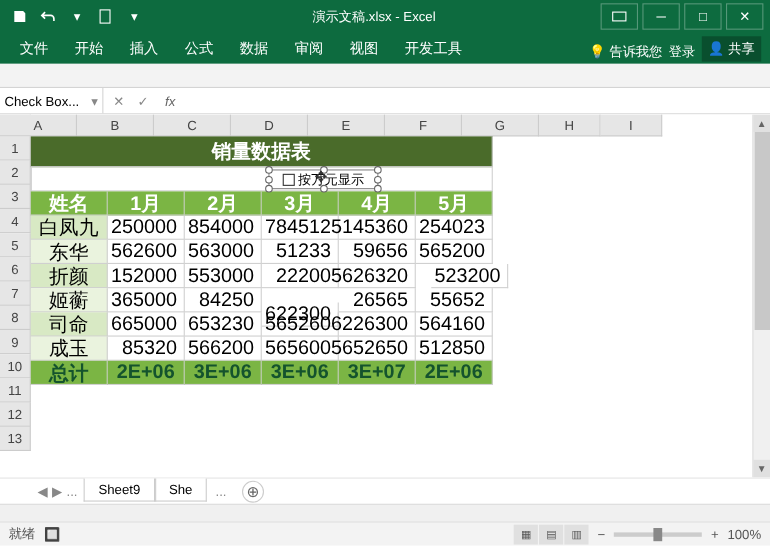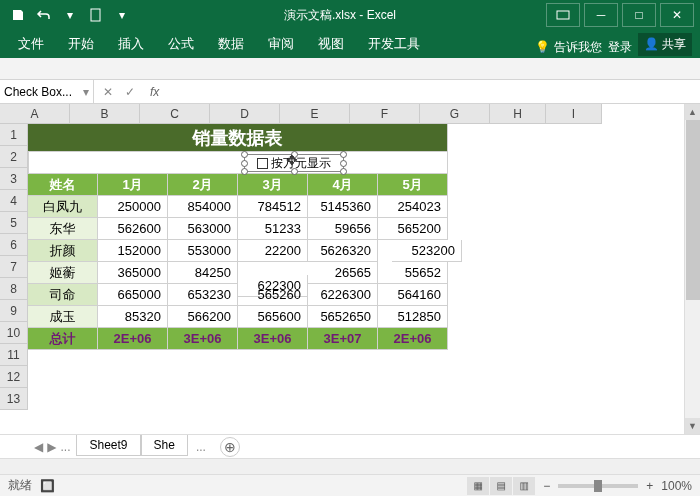--- a/index.html
+++ b/index.html
@@ -20,27 +20,27 @@
 .fx-btns{display:flex;padding:0 4px;gap:2px;color:#888}
 .fx-btn{width:20px;text-align:center}
 .fx-label{font-style:italic;color:#666;padding:0 6px}
 .grid-area{position:relative;height:330px;overflow:hidden;background:#fff}
 .col-headers{display:flex;height:20px;position:absolute;top:0;left:0;right:16px}
 .corner{width:28px;background:#e6e6e6;border-right:1px solid #ccc;border-bottom:1px solid #ccc}
 .ch{background:#e6e6e6;border-right:1px solid #ccc;border-bottom:1px solid #ccc;text-align:center;font-size:12px;line-height:20px;color:#444}
 .row-headers{position:absolute;top:20px;left:0;width:28px}
 .rh{height:22px;background:#e6e6e6;border-right:1px solid #ccc;border-bottom:1px solid #ccc;text-align:center;font-size:12px;line-height:22px;color:#444}
 .cells{position:absolute;top:20px;left:28px}
-.cell{position:absolute;border-right:1px solid #d0d0d0;border-bottom:1px solid #d0d0d0;font-size:13px;display:flex;align-items:center;justify-content:center;height:22px}
+.cell{position:absolute;border-right:1px solid #d0d0d0;border-bottom:1px solid #d0d0d0;font-size:18px;display:flex;align-items:center;justify-content:center;height:22px}
 .title-cell{background:#4a6b2a;color:#fff;font-weight:bold;font-size:18px;justify-content:center}
 .hdr-cell{background:#7bb544;color:#fff;font-weight:bold}
 .name-cell{background:#d8e9c4;justify-content:center}
 .name-cell.alt{background:#eaf3de}
 .data-cell{justify-content:flex-end;padding-right:6px}
-.total-cell{background:#7bb544;color:#701a75;font-weight:bold}
+.total-cell{background:#7bb544;color:#14532d;font-weight:bold}
 .checkbox-overlay{position:absolute;border:1px solid #888;background:#fff;font-size:12px;display:flex;align-items:center;justify-content:center;gap:3px}
 .cb-handle{position:absolute;width:7px;height:7px;background:#fff;border:1px solid #666;border-radius:50%}
 .cb-box{width:11px;height:11px;border:1px solid #333}
 .vscroll{position:absolute;right:0;top:0;bottom:0;width:16px;background:#f0f0f0;border-left:1px solid #ddd}
 .vsb-btn{height:16px;background:#e0e0e0;display:flex;align-items:center;justify-content:center;font-size:9px;color:#666}
 .vsb-thumb{position:absolute;top:16px;width:14px;left:1px;height:180px;background:#c8c8c8}
 .hscroll-row{height:16px;background:#f0f0f0;border-top:1px solid #ddd;display:flex}
 .sheet-tabs{height:24px;display:flex;align-items:center;background:#fff;border-top:1px solid #ddd;padding-left:28px;gap:0}
 .st-nav{display:flex;gap:4px;color:#888;padding:0 6px}
 .sheet-tab{padding:3px 12px;border:1px solid #ccc;border-top:none;font-size:12px;background:#fff;position:relative;top:-1px}

